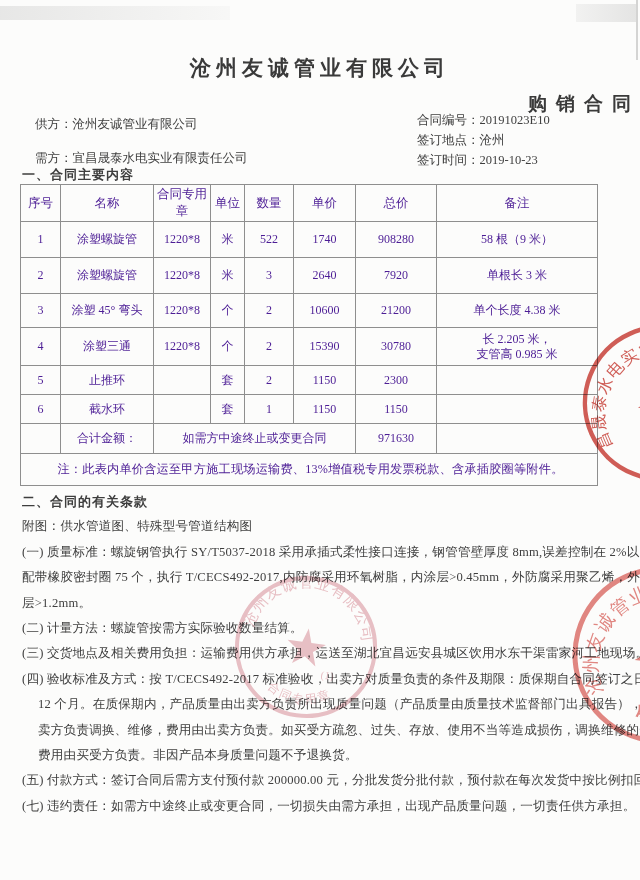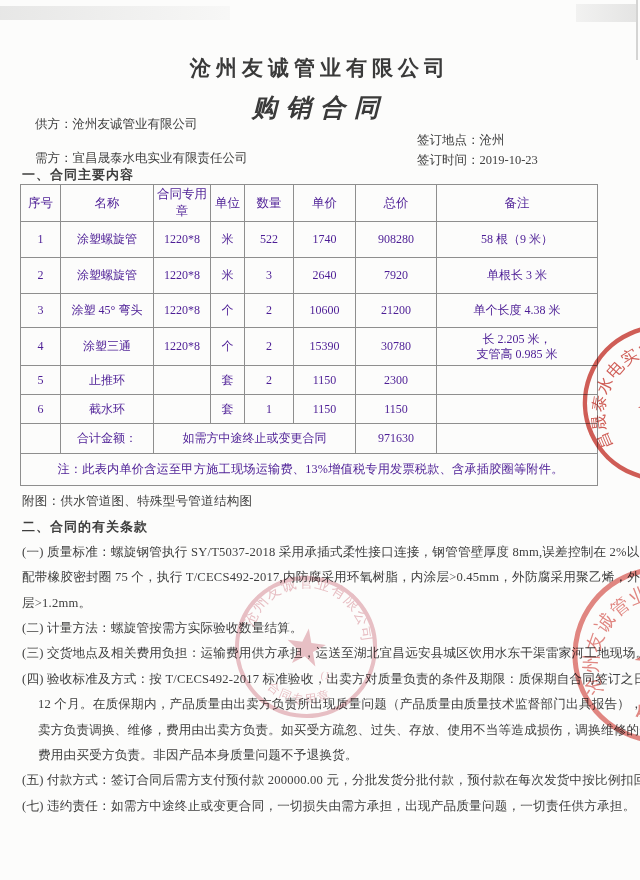--- a/index.html
+++ b/index.html
@@ -12,22 +12,22 @@
   .page{position:absolute;inset:0;}
   
   .artifact-top{position:absolute;left:0;top:6px;width:230px;height:14px;
     background:linear-gradient(90deg,rgba(120,120,120,.16),rgba(160,160,160,.05));}
   .artifact-topright{position:absolute;right:4px;top:4px;width:60px;height:18px;
     background:linear-gradient(90deg,rgba(150,150,150,.10),rgba(120,120,120,.18));}
   .artifact-right{position:absolute;right:2px;top:0;width:2px;height:60px;background:rgba(90,90,90,.25);}
 
   .doc-title{position:absolute;top:54px;left:0;width:100%;text-align:center;
     font-size:21px;font-weight:bold;letter-spacing:5px;color:#3a3a3a;}
-  .doc-subtitle{position:absolute;top:91px;left:0;width:100%;text-align:center;
-    font-size:25px;font-weight:bold;letter-spacing:9px;color:#3a3a3a;font-style:italic;}
+  .doc-subtitle{position:absolute;top:91px;left:0;width:100%;text-align:right;
+    font-size:19px;font-weight:bold;letter-spacing:9px;color:#3a3a3a;}
 
   .info{position:absolute;top:110px;left:35px;right:20px;height:64px;font-size:12.5px;}
   .info .supplier{position:absolute;left:0;top:6px;white-space:nowrap;}
   .info .buyer{position:absolute;left:0;top:40px;white-space:nowrap;}
   .info .meta1{position:absolute;left:382px;top:2px;white-space:nowrap;}
   .info .meta2{position:absolute;left:382px;top:22px;white-space:nowrap;}
   .info .meta3{position:absolute;left:382px;top:42px;white-space:nowrap;}
 
   .section1{position:absolute;top:166px;left:22px;font-size:13px;font-weight:bold;letter-spacing:1px;}
 
@@ -64,20 +64,23 @@
 
   <div class="doc-title">沧州友诚管业有限公司</div>
   <div class="doc-subtitle">购销合同</div>
 
   <div class="info">
     <div class="supplier">
       <span>供方：</span><span>沧州友诚管业有限公司</span>
     </div>
     <div class="buyer">
       <span>需方：</span><span>宜昌晟泰水电实业有限责任公司</span>
+    </div>
+    <div class="meta1">
+      <span>合同编号：</span><span>20191023E10</span>
     </div>
     <div class="meta2">
       <span>签订地点：</span><span>沧州</span>
     </div>
     <div class="meta3">
       <span>签订时间：</span><span>2019-10-23</span>
     </div>
   </div>
 
   <div class="section1">一、合同主要内容</div>
@@ -176,22 +179,22 @@
           <td></td>
         </tr>
         <tr class="h-note">
           <td colspan="8" class="note-cell">注：此表内单价含运至甲方施工现场运输费、13%增值税专用发票税款、含承插胶圈等附件。</td>
         </tr>
       </tbody>
     </table>
   </div>
 
   <div class="clauses">
+    <div class="ln bold">二、合同的有关条款</div>
     <div class="ln">附图：供水管道图、特殊型号管道结构图</div>
-    <div class="ln bold">二、合同的有关条款</div>
     <div class="ln">(一) 质量标准：螺旋钢管执行 SY/T5037-2018 采用承插式柔性接口连接，钢管管壁厚度 8mm,误差控制在 2%以内，</div>
     <div class="ln">配带橡胶密封圈 75 个，执行 T/CECS492-2017,内防腐采用环氧树脂，内涂层&gt;0.45mm，外防腐采用聚乙烯，外涂</div>
     <div class="ln">层&gt;1.2mm。</div>
     <div class="ln">(二) 计量方法：螺旋管按需方实际验收数量结算。</div>
     <div class="ln">(三) 交货地点及相关费用负担：运输费用供方承担，运送至湖北宜昌远安县城区饮用水东干渠雷家河工地现场。</div>
     <div class="ln">(四) 验收标准及方式：按 T/CECS492-2017 标准验收，出卖方对质量负责的条件及期限：质保期自合同签订之日起</div>
     <div class="ln indent">12 个月。在质保期内，产品质量由出卖方负责所出现质量问题（产品质量由质量技术监督部门出具报告），出</div>
     <div class="ln indent">卖方负责调换、维修，费用由出卖方负责。如买受方疏忽、过失、存放、使用不当等造成损伤，调换维修的一</div>
     <div class="ln indent">费用由买受方负责。非因产品本身质量问题不予退换货。</div>
     <div class="ln">(五) 付款方式：签订合同后需方支付预付款 200000.00 元，分批发货分批付款，预付款在每次发货中按比例扣回。</div>

